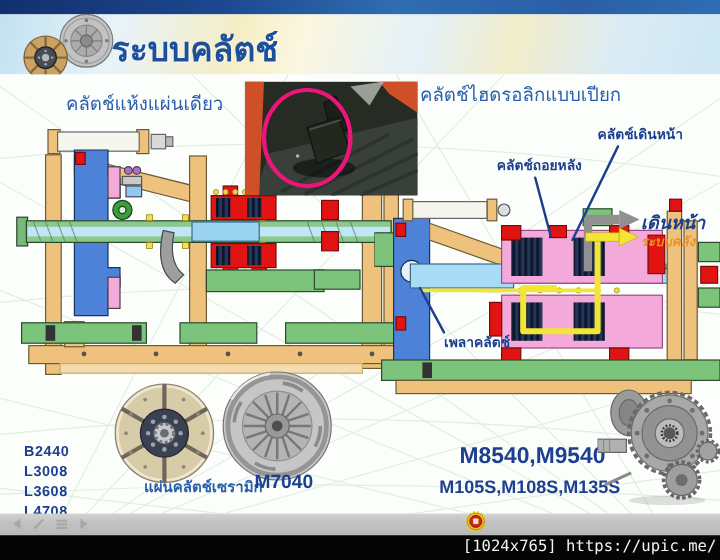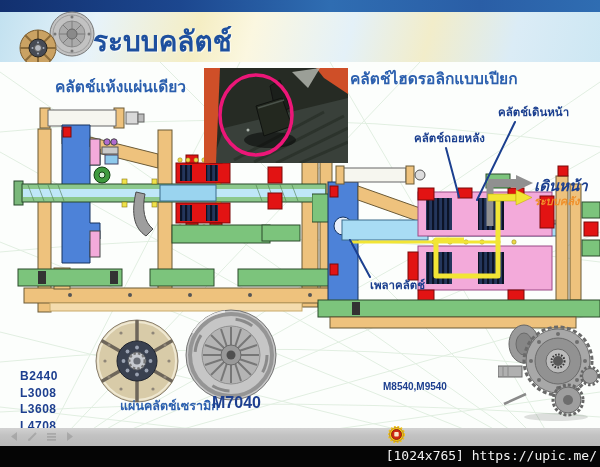--- a/index.html
+++ b/index.html
@@ -9,21 +9,21 @@
   
   #topbar{left:0;top:0;width:600px;height:12px;
     background:linear-gradient(90deg,#12306f 0%,#1c478f 30%,#2f6db2 55%,#2a5ea6 80%,#2f6db2 100%);}
   
   #headband{left:0;top:12px;width:600px;height:50px;
     background:linear-gradient(105deg,#c2e1f0 0%,#e7f3fa 16%,#f5eec4 33%,#fbf7e0 42%,#e4f1f8 58%,#f2edca 71%,#dbecf6 85%,#cde7f3 100%);}
   #slide-title{left:93px;top:19px;font-size:28px;font-weight:bold;color:#1d4f9e;
     text-shadow:1px 1px 0 rgba(255,255,255,.7);}
   
   #body{left:0;top:62px;width:600px;height:366px;background:#fcfefc;}
-  .sec-title{font-size:15.5px;font-weight:bold;color:#2b5fae;white-space:nowrap;}
+  .sec-title{font-size:15.5px;font-weight:normal;color:#2b5fae;white-space:nowrap;}
   .lbl{font-size:11.5px;font-weight:bold;color:#1b3f8f;white-space:nowrap;}
   .lbl-italic{font-style:italic;}
   .lbl-orange{color:#f0902a;}
   .model-list{left:20px;top:306px;color:#1d3f8f;font-weight:bold;font-size:12px;
     letter-spacing:.5px;line-height:16.6px;}
   .model-list span{display:block;}
   .cap{font-size:12.5px;font-weight:bold;color:#2b5fae;white-space:nowrap;}
   .capmodel{font-size:16px;font-weight:bold;color:#1d3f8f;white-space:nowrap;}
   .usage{font-weight:bold;color:#1d3f8f;white-space:nowrap;}
   
@@ -409,21 +409,22 @@
         <line x1="73" y1="37" x2="55" y2="43"></line>
           <line x1="39" y1="51" x2="21" y2="57"></line>
       </g>
       <circle cx="47" cy="47" r="10" fill="#999" stroke="#6a6a6a"></circle>
       <circle cx="47" cy="47" r="4.5" fill="#4f4f4f"></circle>
     </svg>
 
     <div class="abs cap" style="left:120px;top:334px">แผ่นคลัตช์เซรามิก</div>
     <div class="abs capmodel" style="left:212px;top:332px">M7040</div>
 
-    <div class="abs usage" style="left:383px;top:319px;font-size:10px">M8540,M9540</div>
+    <div class="abs usage" style="left:383px;top:308px;font-size:19px">M8540,M9540</div>
+    <div class="abs usage" style="left:366px;top:336px;font-size:15px">M105S,M108S,M135S</div>
 
     <svg class="abs" style="left:498px;top:254px" width="102" height="106" viewBox="0 0 102 106">
       <ellipse cx="58" cy="101" rx="32" ry="4" fill="#000" opacity=".12"></ellipse>
       <ellipse cx="26" cy="28" rx="15" ry="19" fill="#9a9a9a" stroke="#666"></ellipse>
       <ellipse cx="26" cy="28" rx="8" ry="11" fill="#868686" stroke="#6a6a6a"></ellipse>
       <rect x="0" y="50" width="24" height="11" fill="#b0b0b0" stroke="#666"></rect>
       <line x1="5" y1="50" x2="5" y2="61" stroke="#8a8a8a"></line>
       <line x1="10" y1="50" x2="10" y2="61" stroke="#8a8a8a"></line>
       <circle cx="60" cy="45" r="34" fill="none" stroke="#6a6a6a" stroke-width="3" stroke-dasharray="4,2.5"></circle>
       <circle cx="60" cy="45" r="32" fill="#a8a8a8" stroke="#6a6a6a"></circle>

